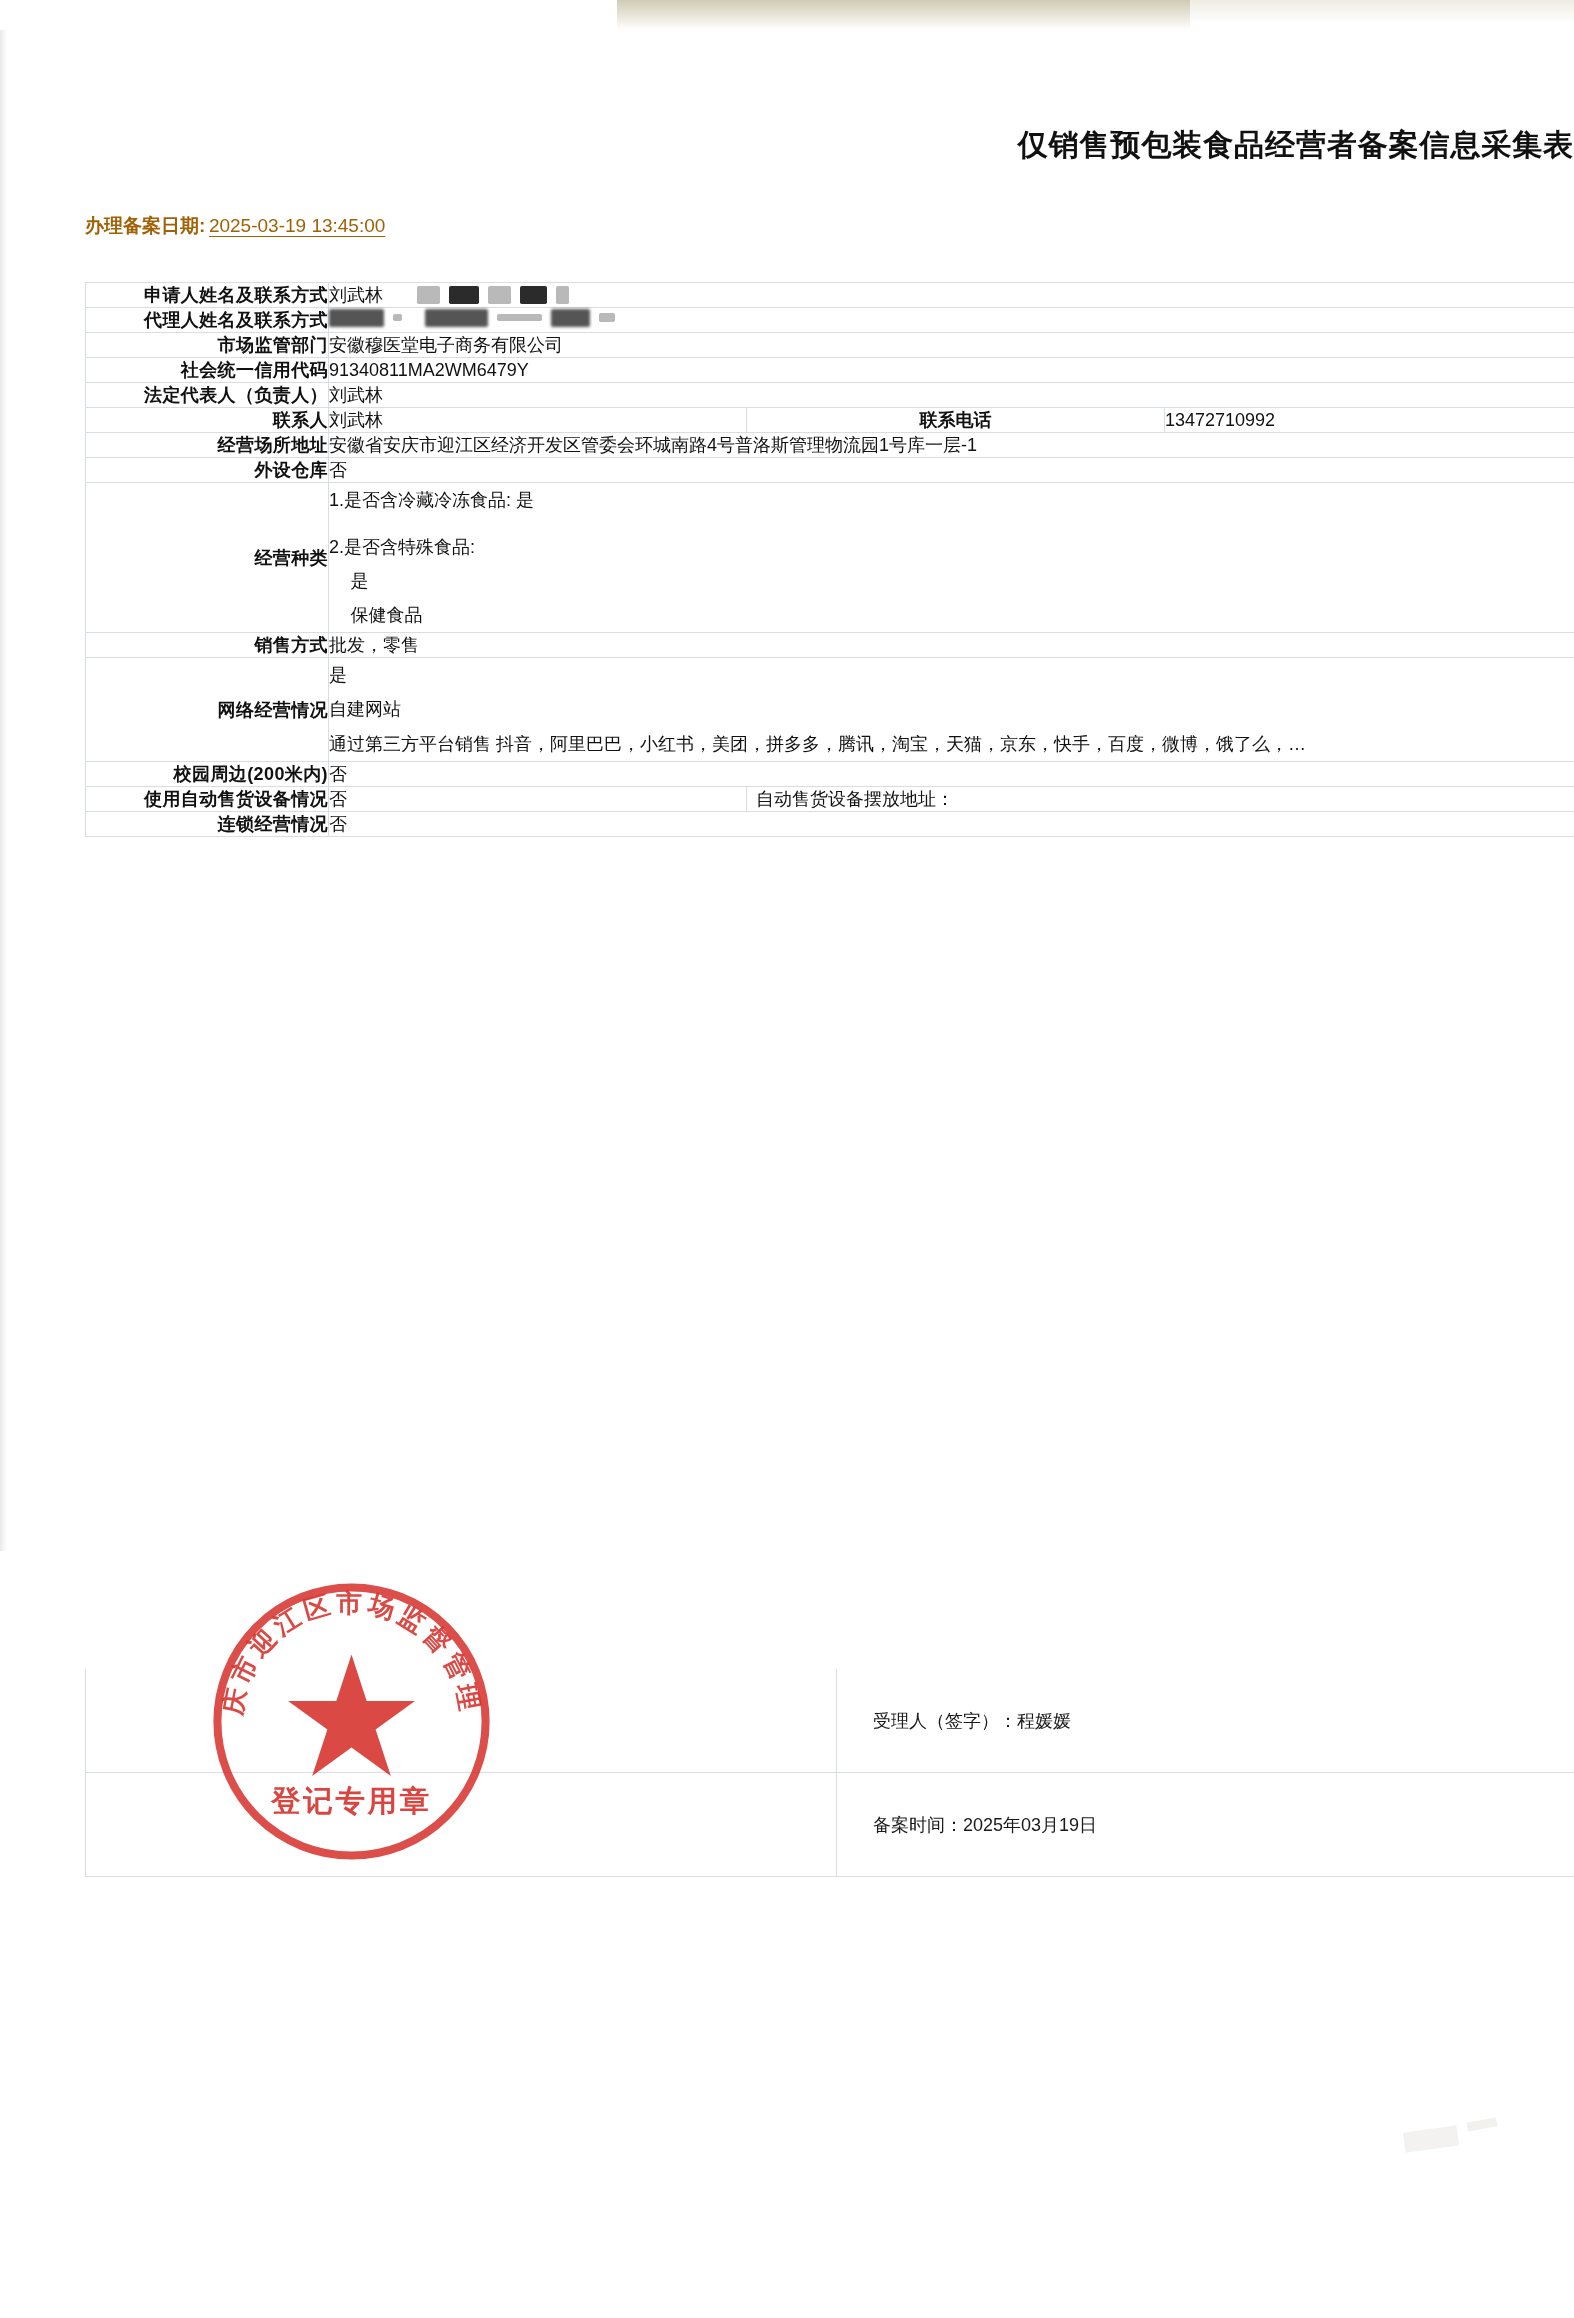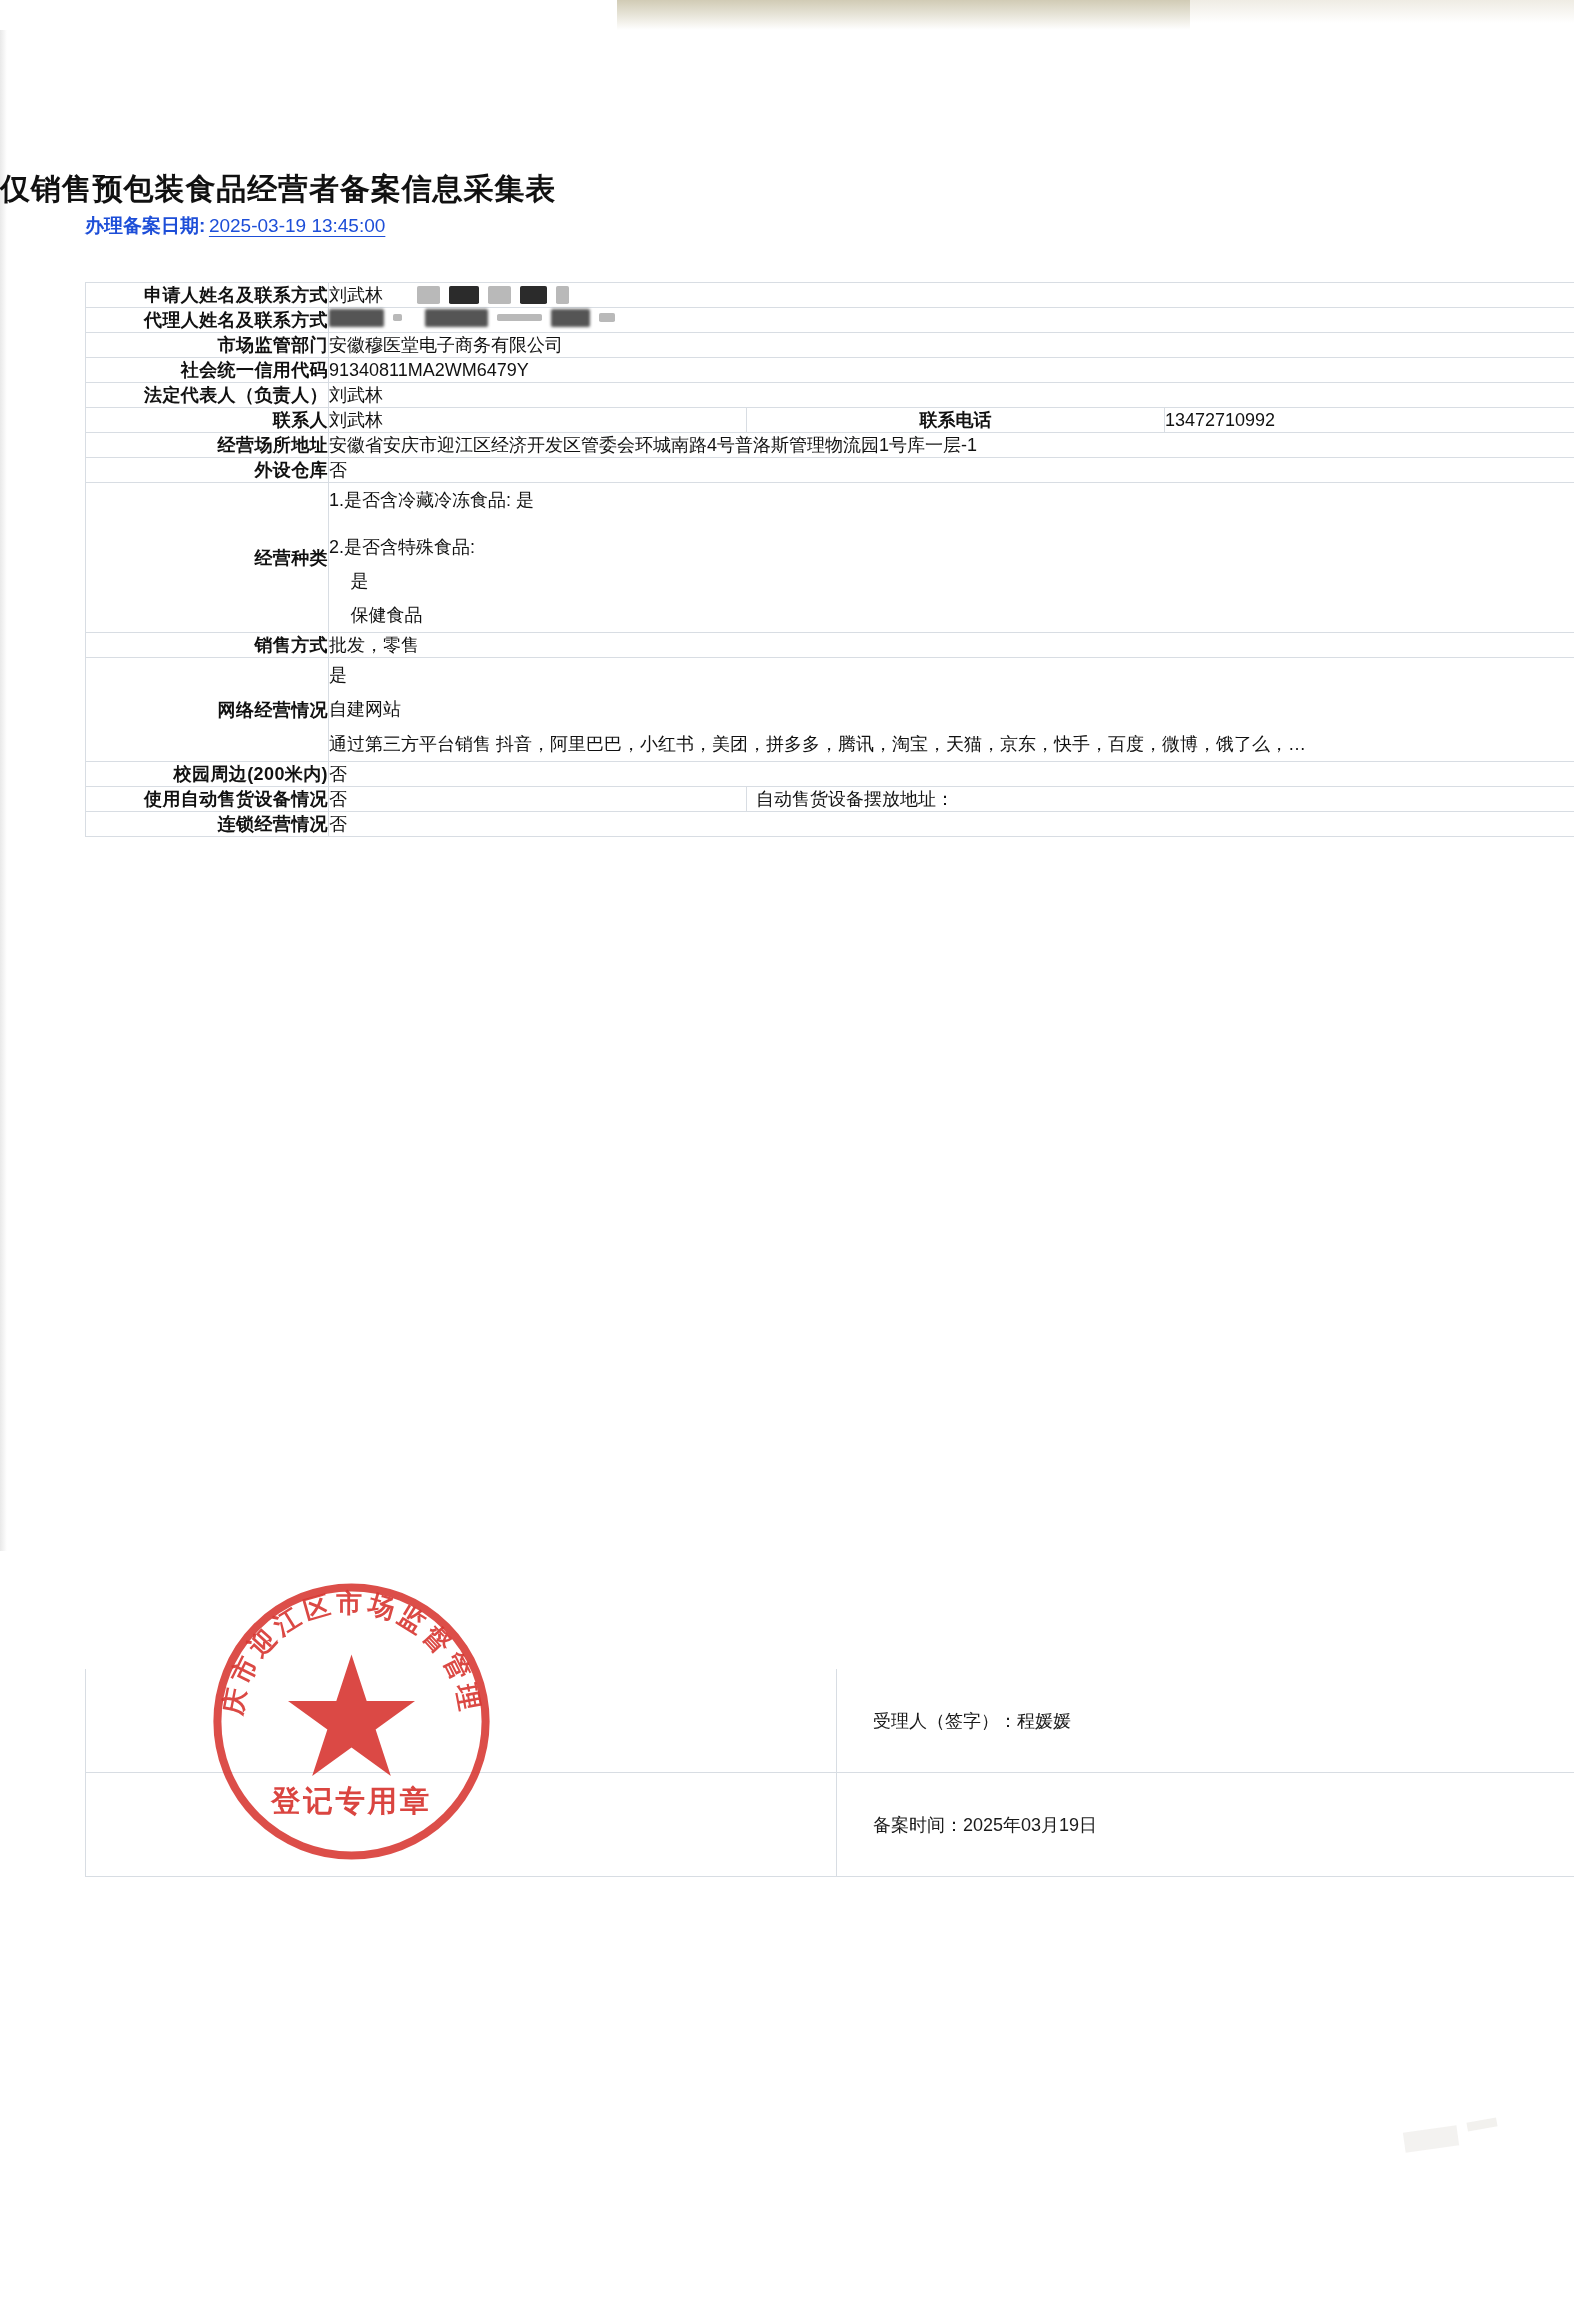--- a/index.html
+++ b/index.html
@@ -63,33 +63,32 @@
     width: 30px; height: 9px;
     background: #efeeea;
     transform: rotate(-10deg);
     opacity: .8;
   }
 
   .doc-title {
     position: absolute;
     left: 0; top: 125px;
     width: 1574px;
-    text-align: left;
+    text-align: right;
     font-size: 30px;
     font-weight: bold;
     letter-spacing: 0.9px;
     color: #111;
-    margin-top: 44px;
   }
 
   .filing-date-line {
     position: absolute;
     left: 85px; top: 213px;
     font-size: 19px;
-    color: #1d4ed8;
+    color: #a16207;
     white-space: nowrap;
   }
   .filing-date-line .label { font-weight: 600; }
   .filing-date-line .value {
     text-decoration: underline;
     text-underline-offset: 3.6px;
     margin-left: 3.6px;
   }
 
   table.form {

